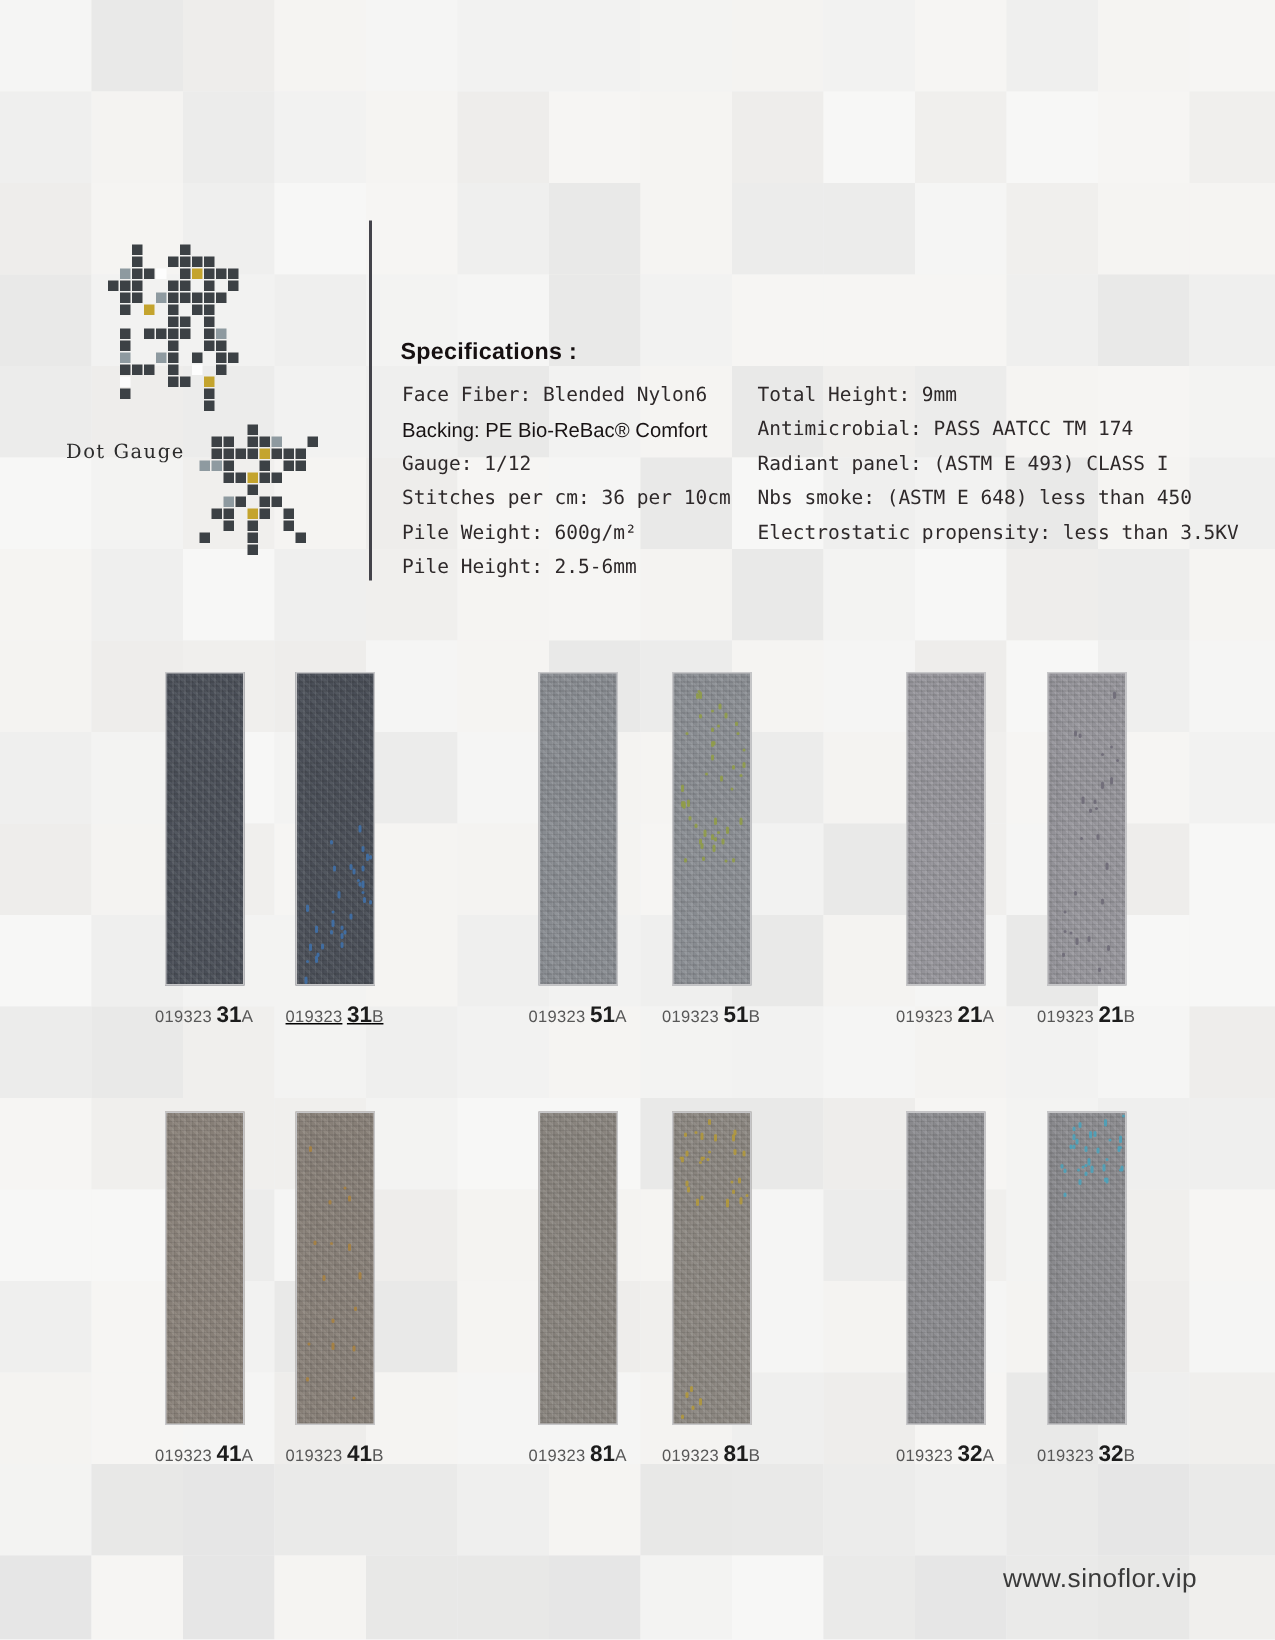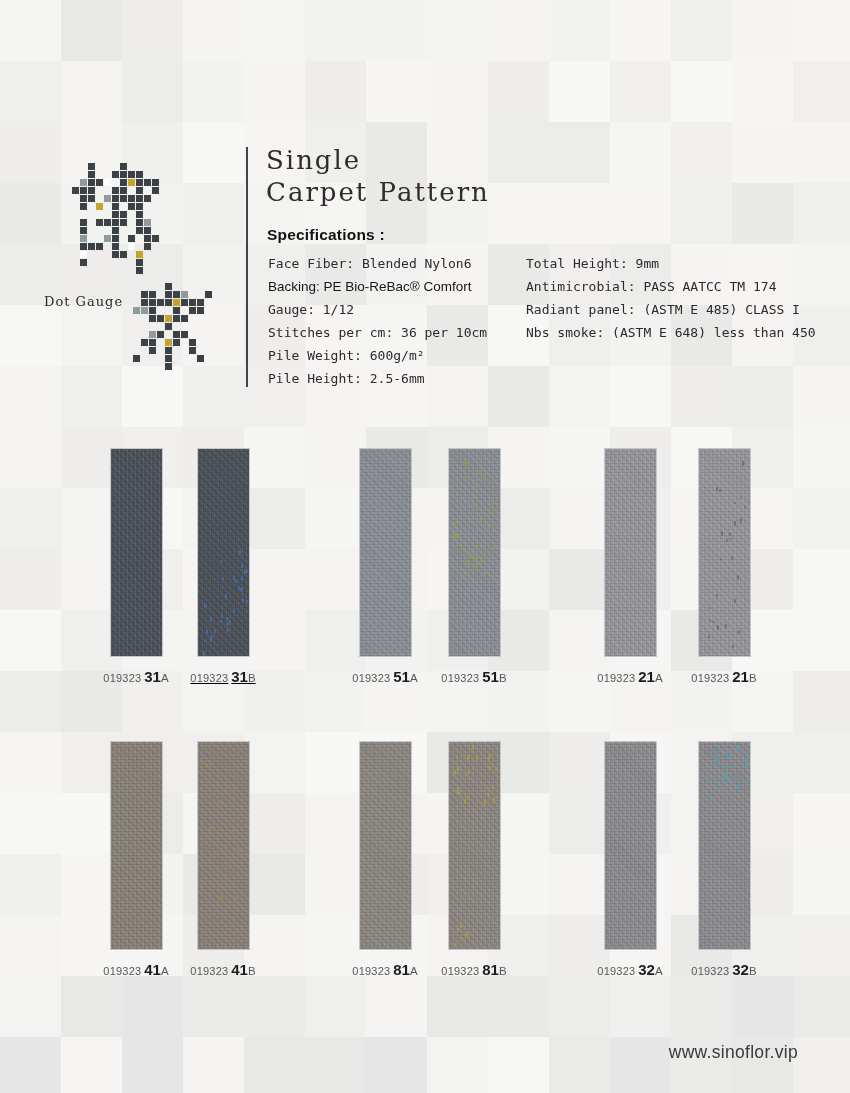--- a/index.html
+++ b/index.html
@@ -9,21 +9,21 @@
   .px{position:absolute;width:7px;height:7px;}
   .logo-label{position:absolute;left:44px;top:294px;font-family:"DejaVu Serif",serif;
         font-size:13px;color:#2c2c2c;letter-spacing:1px;white-space:nowrap;}
   .divider{position:absolute;left:246px;top:147px;width:2px;height:240px;background:#43434a;}
   .title{position:absolute;left:266px;top:144px;font-family:"DejaVu Serif",serif;
         font-size:26px;line-height:32px;color:#322a2b;letter-spacing:2px;white-space:nowrap;}
   .spec-heading{position:absolute;left:267px;top:226px;font-size:15.5px;font-weight:bold;
         color:#161011;letter-spacing:0.2px;}
   .spec-col{position:absolute;top:252px;}
   #specs-left{left:268px;}
-  #specs-right{left:526px;}
+  #specs-right{left:505px;}
   .spec-line{height:23px;line-height:23px;white-space:nowrap;color:#2e292a;}
   .spec-mono{font-family:"DejaVu Sans Mono","Liberation Mono",monospace;font-size:13px;}
   .spec-sans{font-family:"Liberation Sans",sans-serif;font-size:13.5px;color:#181314;}
   .swatch{position:absolute;width:53px;height:209px;box-sizing:border-box;
         border:1px solid #c6c6c8;overflow:hidden;
         background-image:
           repeating-linear-gradient(90deg, rgba(255,255,255,0.06) 0 1px, rgba(0,0,0,0.05) 1px 2px, rgba(0,0,0,0) 2px 4px),
           repeating-linear-gradient(0deg, rgba(0,0,0,0.08) 0 1px, rgba(0,0,0,0) 1px 3px),
           repeating-linear-gradient(45deg, rgba(255,255,255,0.04) 0 2px, rgba(0,0,0,0.03) 2px 5px);}
   .dot{position:absolute;width:2px;border-radius:1px;opacity:0.9;}
@@ -289,39 +289,36 @@
       <div class="tile" style="left: 549px; top: 1037px; background: rgb(234, 234, 233);"></div>
       <div class="tile" style="left: 610px; top: 1037px; background: rgb(230, 230, 230);"></div>
       <div class="tile" style="left: 671px; top: 1037px; background: rgb(234, 234, 233);"></div>
       <div class="tile" style="left: 732px; top: 1037px; background: rgb(232, 232, 231);"></div>
       <div class="tile" style="left: 793px; top: 1037px; background: rgb(240, 239, 237);"></div>
     </div>
 
   <div class="logo-label">Dot Gauge</div>
   <div class="divider"></div>
 
-  <div class="title">
-    <div>Single</div>
-    <div>Carpet Pattern</div>
-  </div>
 
   <div class="spec-heading">Specifications :</div>
   <div class="spec-col" id="specs-left">
       <div class="spec-line spec-mono">Face Fiber: Blended Nylon6</div>
       <div class="spec-line spec-sans">Backing: PE Bio-ReBac® Comfort</div>
       <div class="spec-line spec-mono">Gauge: 1/12</div>
       <div class="spec-line spec-mono">Stitches per cm: 36 per 10cm</div>
       <div class="spec-line spec-mono">Pile Weight: 600g/m²</div>
       <div class="spec-line spec-mono">Pile Height: 2.5-6mm</div>
     </div>
   <div class="spec-col" id="specs-right">
       <div class="spec-line spec-mono">Total Height: 9mm</div>
       <div class="spec-line spec-mono">Antimicrobial: PASS AATCC TM 174</div>
-      <div class="spec-line spec-mono">Radiant panel: (ASTM E 485) CLASS I</div>
+      <div class="spec-line spec-mono">Radiant panel: (ASTM E 493) CLASS I</div>
       <div class="spec-line spec-mono">Nbs smoke: (ASTM E 648) less than 450</div>
+      <div class="spec-line spec-mono">Electrostatic propensity: less than 3.5KV</div>
     </div>
 
   <div class="footer">www.sinoflor.vip</div>
 <div class="px" style="left: 88px; top: 163px; background: rgb(60, 65, 69);"></div>
     <div class="px" style="left: 120px; top: 163px; background: rgb(60, 65, 69);"></div>
     <div class="px" style="left: 88px; top: 171px; background: rgb(60, 65, 69);"></div>
     <div class="px" style="left: 112px; top: 171px; background: rgb(60, 65, 69);"></div>
     <div class="px" style="left: 120px; top: 171px; background: rgb(60, 65, 69);"></div>
     <div class="px" style="left: 128px; top: 171px; background: rgb(60, 65, 69);"></div>
     <div class="px" style="left: 136px; top: 171px; background: rgb(60, 65, 69);"></div>

